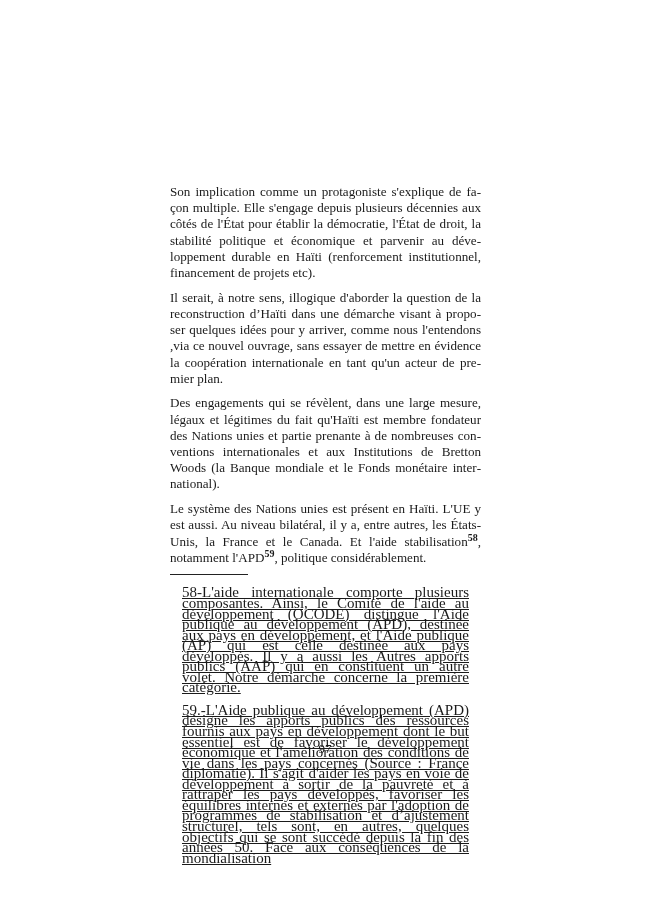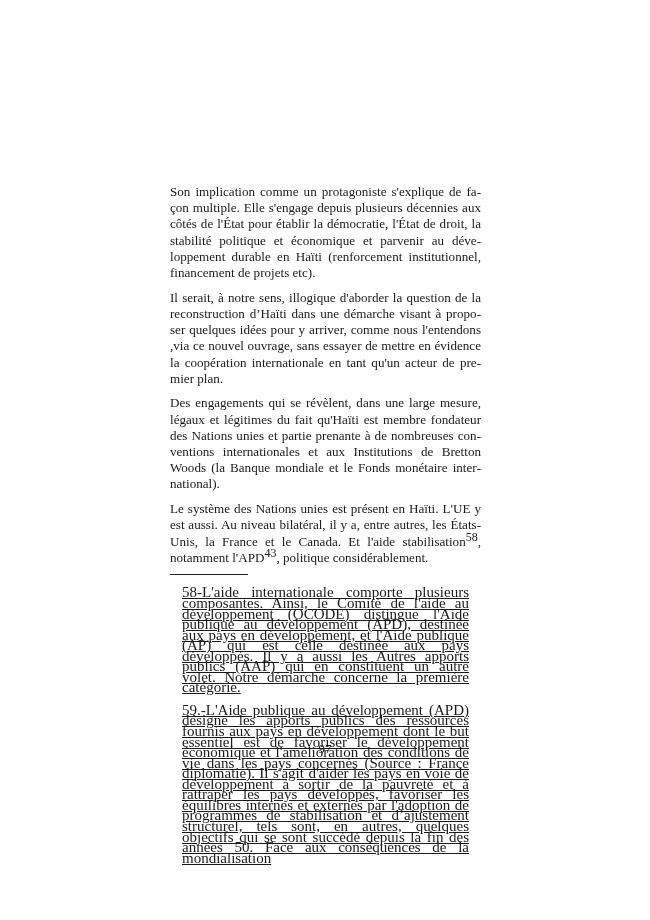--- a/index.html
+++ b/index.html
@@ -22,23 +22,24 @@
       width: 311px;
     }
     .para {
       font-size: 13.1px;
       line-height: 16.2px;
       text-align: justify;
       margin: 0 0 8.5px 0;
       hyphens: manual;
     }
     .para sup {
-      font-size: 12px;
+      font-size: 10px;
       line-height: 0;
       vertical-align: 5px;
+      font-weight: bold;
     }
     .fn-sep {
       width: 78px;
       height: 0;
       border-top: 1px solid #222;
       margin: 2px 0 4px 0;
     }
     .fn {
       font-size: 15px;
       line-height: 10.55px;
@@ -55,21 +56,21 @@
       font-size: 13px;
     }
   </style>
 </head>
 <body>
 
 <div class="page">
   <p class="para">Son implication comme un protagoniste s'explique de fa­çon multiple. Elle s'engage depuis plusieurs décennies aux côtés de l'État  pour  établir la démocratie, l'État de droit, la stabilité politique et économique et parvenir au déve­loppement durable en Haïti (renforcement institutionnel, financement de projets etc).</p>
   <p class="para">Il serait, à notre sens, illogique d'aborder la question de la reconstruction d’Haïti dans une démarche visant à propo­ser quelques idées pour y arriver, comme nous l'entendons ,via ce nouvel ouvrage, sans essayer de mettre en évidence la coopération internationale en tant qu'un acteur de pre­mier plan.</p>
   <p class="para">Des engagements qui se révèlent, dans une large mesure, légaux et légitimes du fait qu'Haïti est membre fondateur des Nations unies et partie prenante à de nombreuses con­ventions internationales et aux Institutions de Bretton Woods (la Banque mondiale et le Fonds monétaire inter­national).</p>
-  <p class="para"><span>Le système des Nations unies est présent en Haïti. L'UE y est aussi. Au niveau bilatéral, il y a, entre autres, les États-Unis, la France et le Canada. Et l'aide stabilisation</span><sup>58</sup><span>, notamment l'APD</span><sup>43</sup><span>, politique considérablement.</span></p>
+  <p class="para"><span>Le système des Nations unies est présent en Haïti. L'UE y est aussi. Au niveau bilatéral, il y a, entre autres, les États-Unis, la France et le Canada. Et l'aide stabilisation</span><sup>58</sup><span>, notamment l'APD</span><sup>59</sup><span>, politique considérablement.</span></p>
 
   <div class="fn-sep"></div>
 
   <p class="fn">58-L'aide internationale comporte plusieurs composantes. Ainsi, le Comi­té de l'aide au développement (OCODE) distingue l'Aide publique au développement (APD), destinée aux pays en développement, et l'Aide pu­blique (AP) qui est celle  destinée aux pays développés. Il y a aussi les Autres apports publics (AAP) qui en constituent un autre volet. Notre démarche concerne la première catégorie.</p>
   <p class="fn">59.-L'Aide publique au développement (APD) désigne les apports pu­blics des ressources fournis aux pays en développement dont le but essentiel est de favoriser le développement économique et l'amélioration des conditions de vie dans les pays concernés (Source : France diploma­tie). Il s'agit d'aider les pays en voie de développement à sortir de la pauvreté et à rattraper les pays développés, favoriser les équilibres inter­nes et externes par l'adoption de programmes de stabilisation et d’ajuste­ment structurel, tels sont, en autres, quelques objectifs qui se sont succédé depuis la fin des années 50. Face aux conséquences de la mondialisation</p>
 </div>
 
 <div class="page-number">97</div>
 
 </body></html>

